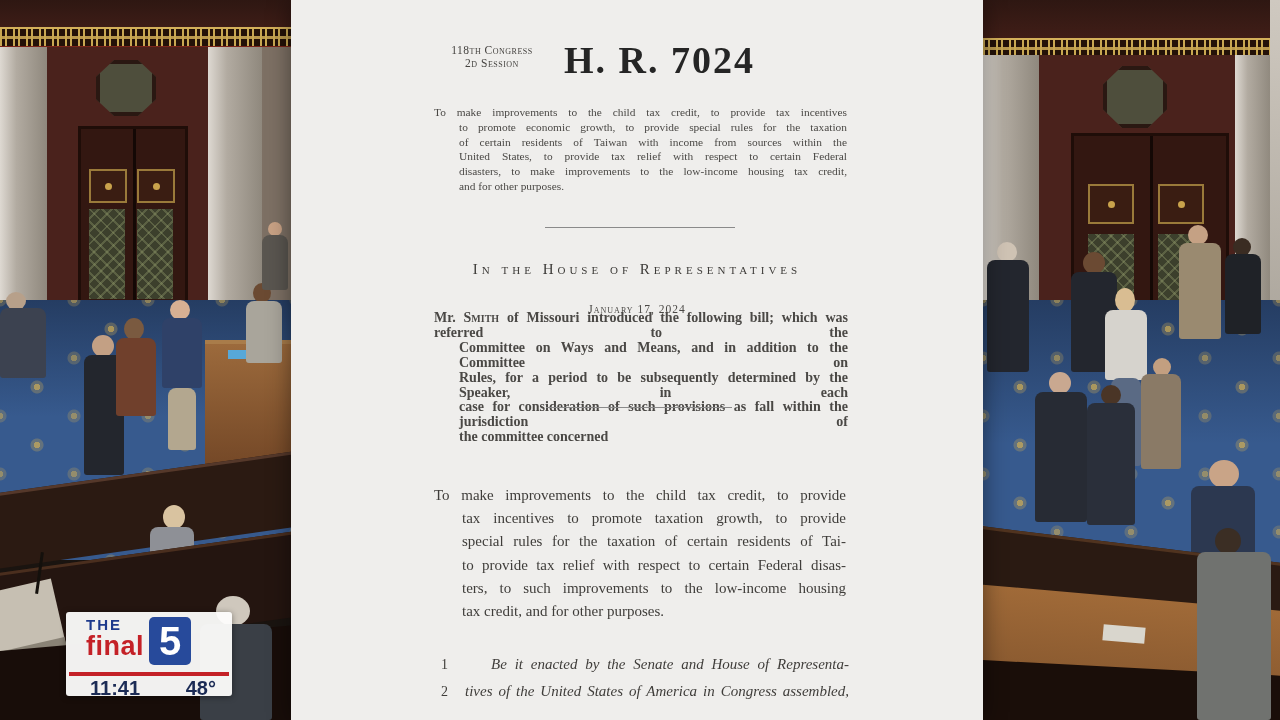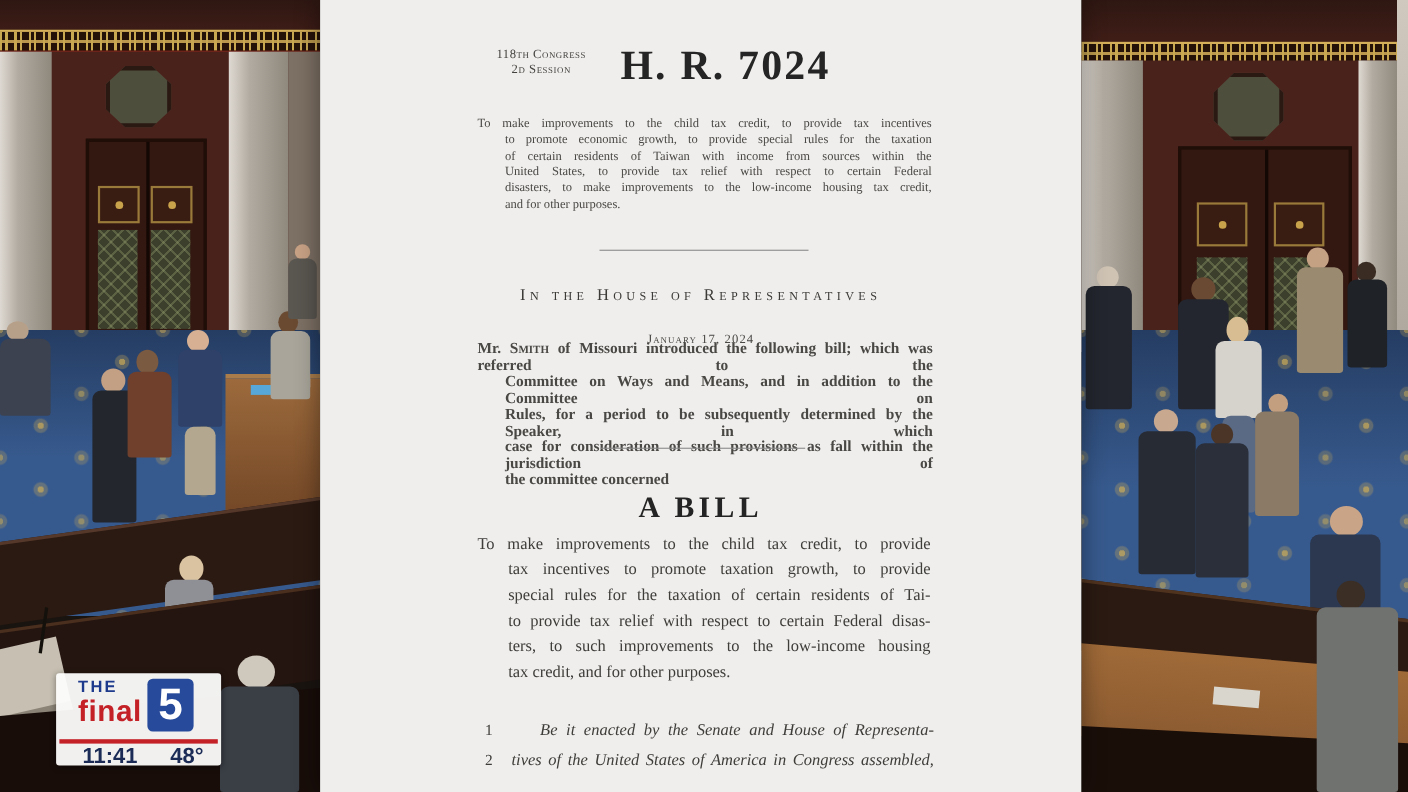--- a/index.html
+++ b/index.html
@@ -61,21 +61,21 @@
   .abill{left:0;width:100%;text-align:center;font-size:27px;font-weight:bold;
          letter-spacing:4px;color:#242424;}
   .bodypara{font-size:15px;line-height:23.2px;color:#3f3d3a;}
   .bodypara .ind{padding-left:28px;}
   .enact{font-size:15px;font-style:italic;color:#3f3d3a;}
   .en-row{display:flex;align-items:baseline;}
   .en-num{width:16px;font-style:normal;font-size:14px;flex:0 0 16px;color:#3f3d3a;}
   .en-text{flex:1;text-align:justify;text-align-last:justify;}
 
   
-  .bug{left:51px;top:612px;width:150px;height:84px;background:rgba(253,253,252,.95);
+  .bug{left:66px;top:612px;width:166px;height:84px;background:rgba(253,253,252,.95);
        border-radius:3px;box-shadow:0 1px 6px rgba(0,0,0,.4);font-family:"Liberation Sans",sans-serif;}
   .bug-top{display:flex;align-items:flex-start;padding:5px 0 0 20px;height:52px;}
   .bug-the{color:#1d3a8c;font-weight:bold;font-size:15px;letter-spacing:2px;line-height:16px;}
   .bug-final{color:#c42127;font-weight:bold;font-size:27px;line-height:26px;letter-spacing:.5px;}
   .bug-five{margin-left:5px;width:42px;height:48px;background:#274a9b;border-radius:5px;color:#fff;
             font-size:40px;font-weight:bold;display:flex;align-items:center;justify-content:center;}
   .bug-line{height:4px;background:#c42127;margin:3px 3px 0 3px;}
   .bug-bottom{display:flex;justify-content:space-between;padding:1px 16px 0 24px;
               color:#1b2b55;font-weight:bold;font-size:20px;}
 </style>
@@ -227,28 +227,27 @@
     </div>
 
     <div class="abs rule" style="left:254px;top:227px;width:190px;"></div>
 
     <div class="abs house" style="top:261px;">In the House of Representatives</div>
     <div class="abs dateline" style="top:291px;">January 17, 2024</div>
 
     <div class="abs para sponsor" style="left:143px;top:311px;width:414px;">
       <div class="jline"><span>Mr. </span><span class="sc">Smith</span><span> of Missouri introduced the following bill; which was referred to the</span></div>
       <div class="jline ind">Committee on Ways and Means, and in addition to the Committee on</div>
-      <div class="jline ind">Rules, for a period to be subsequently determined by the Speaker, in which</div>
+      <div class="jline ind">Rules, for a period to be subsequently determined by the Speaker, in each</div>
       <div class="jline ind">case for consideration of such provisions as fall within the jurisdiction of</div>
       <div class="lastline ind">the committee concerned</div>
     </div>
 
     <div class="abs rule" style="left:255px;top:407px;width:186px;"></div>
 
-    <div class="abs abill" style="top:446px;">A BILL</div>
 
     <div class="abs para bodypara" style="left:143px;top:484px;width:412px;">
       <div class="jline">To make improvements to the child tax credit, to provide</div>
       <div class="jline ind">tax incentives to promote taxation growth, to provide</div>
       <div class="jline ind">special rules for the taxation of certain residents of Tai-</div>
       <div class="jline ind">to provide tax relief with respect to certain Federal disas-</div>
       <div class="jline ind">ters, to such improvements to the low-income housing</div>
       <div class="lastline ind">tax credit, and for other purposes.</div>
     </div>
 

